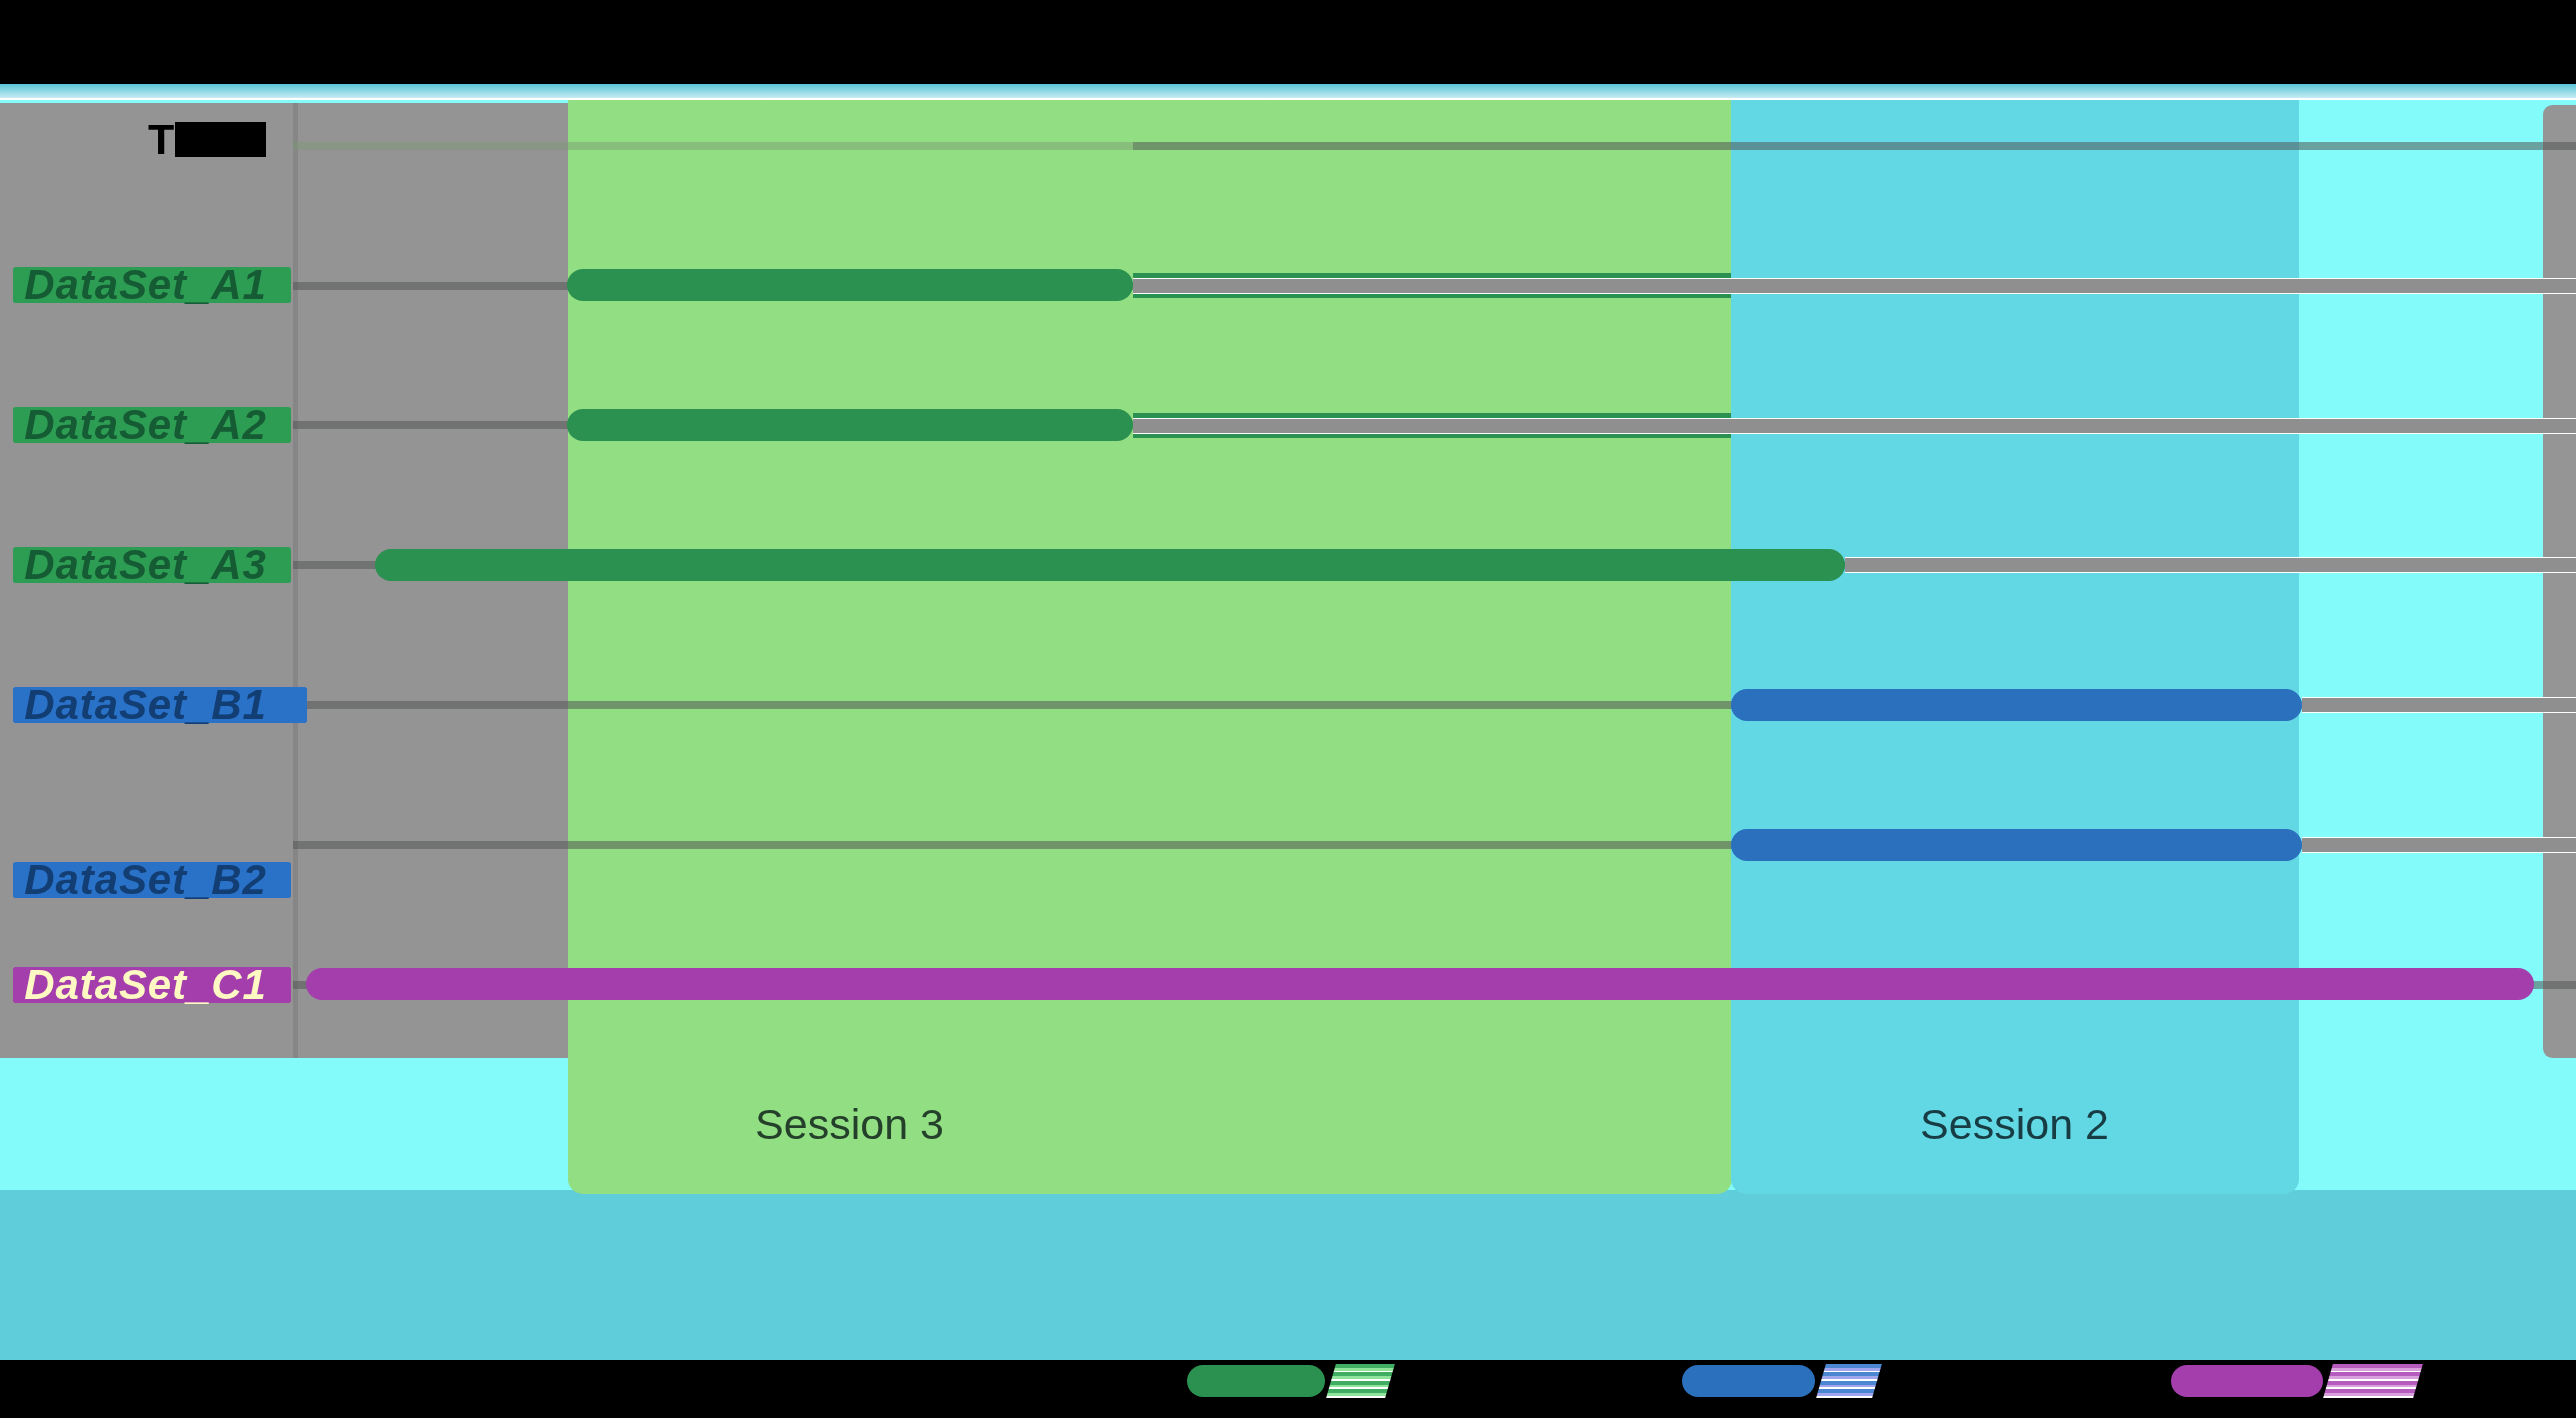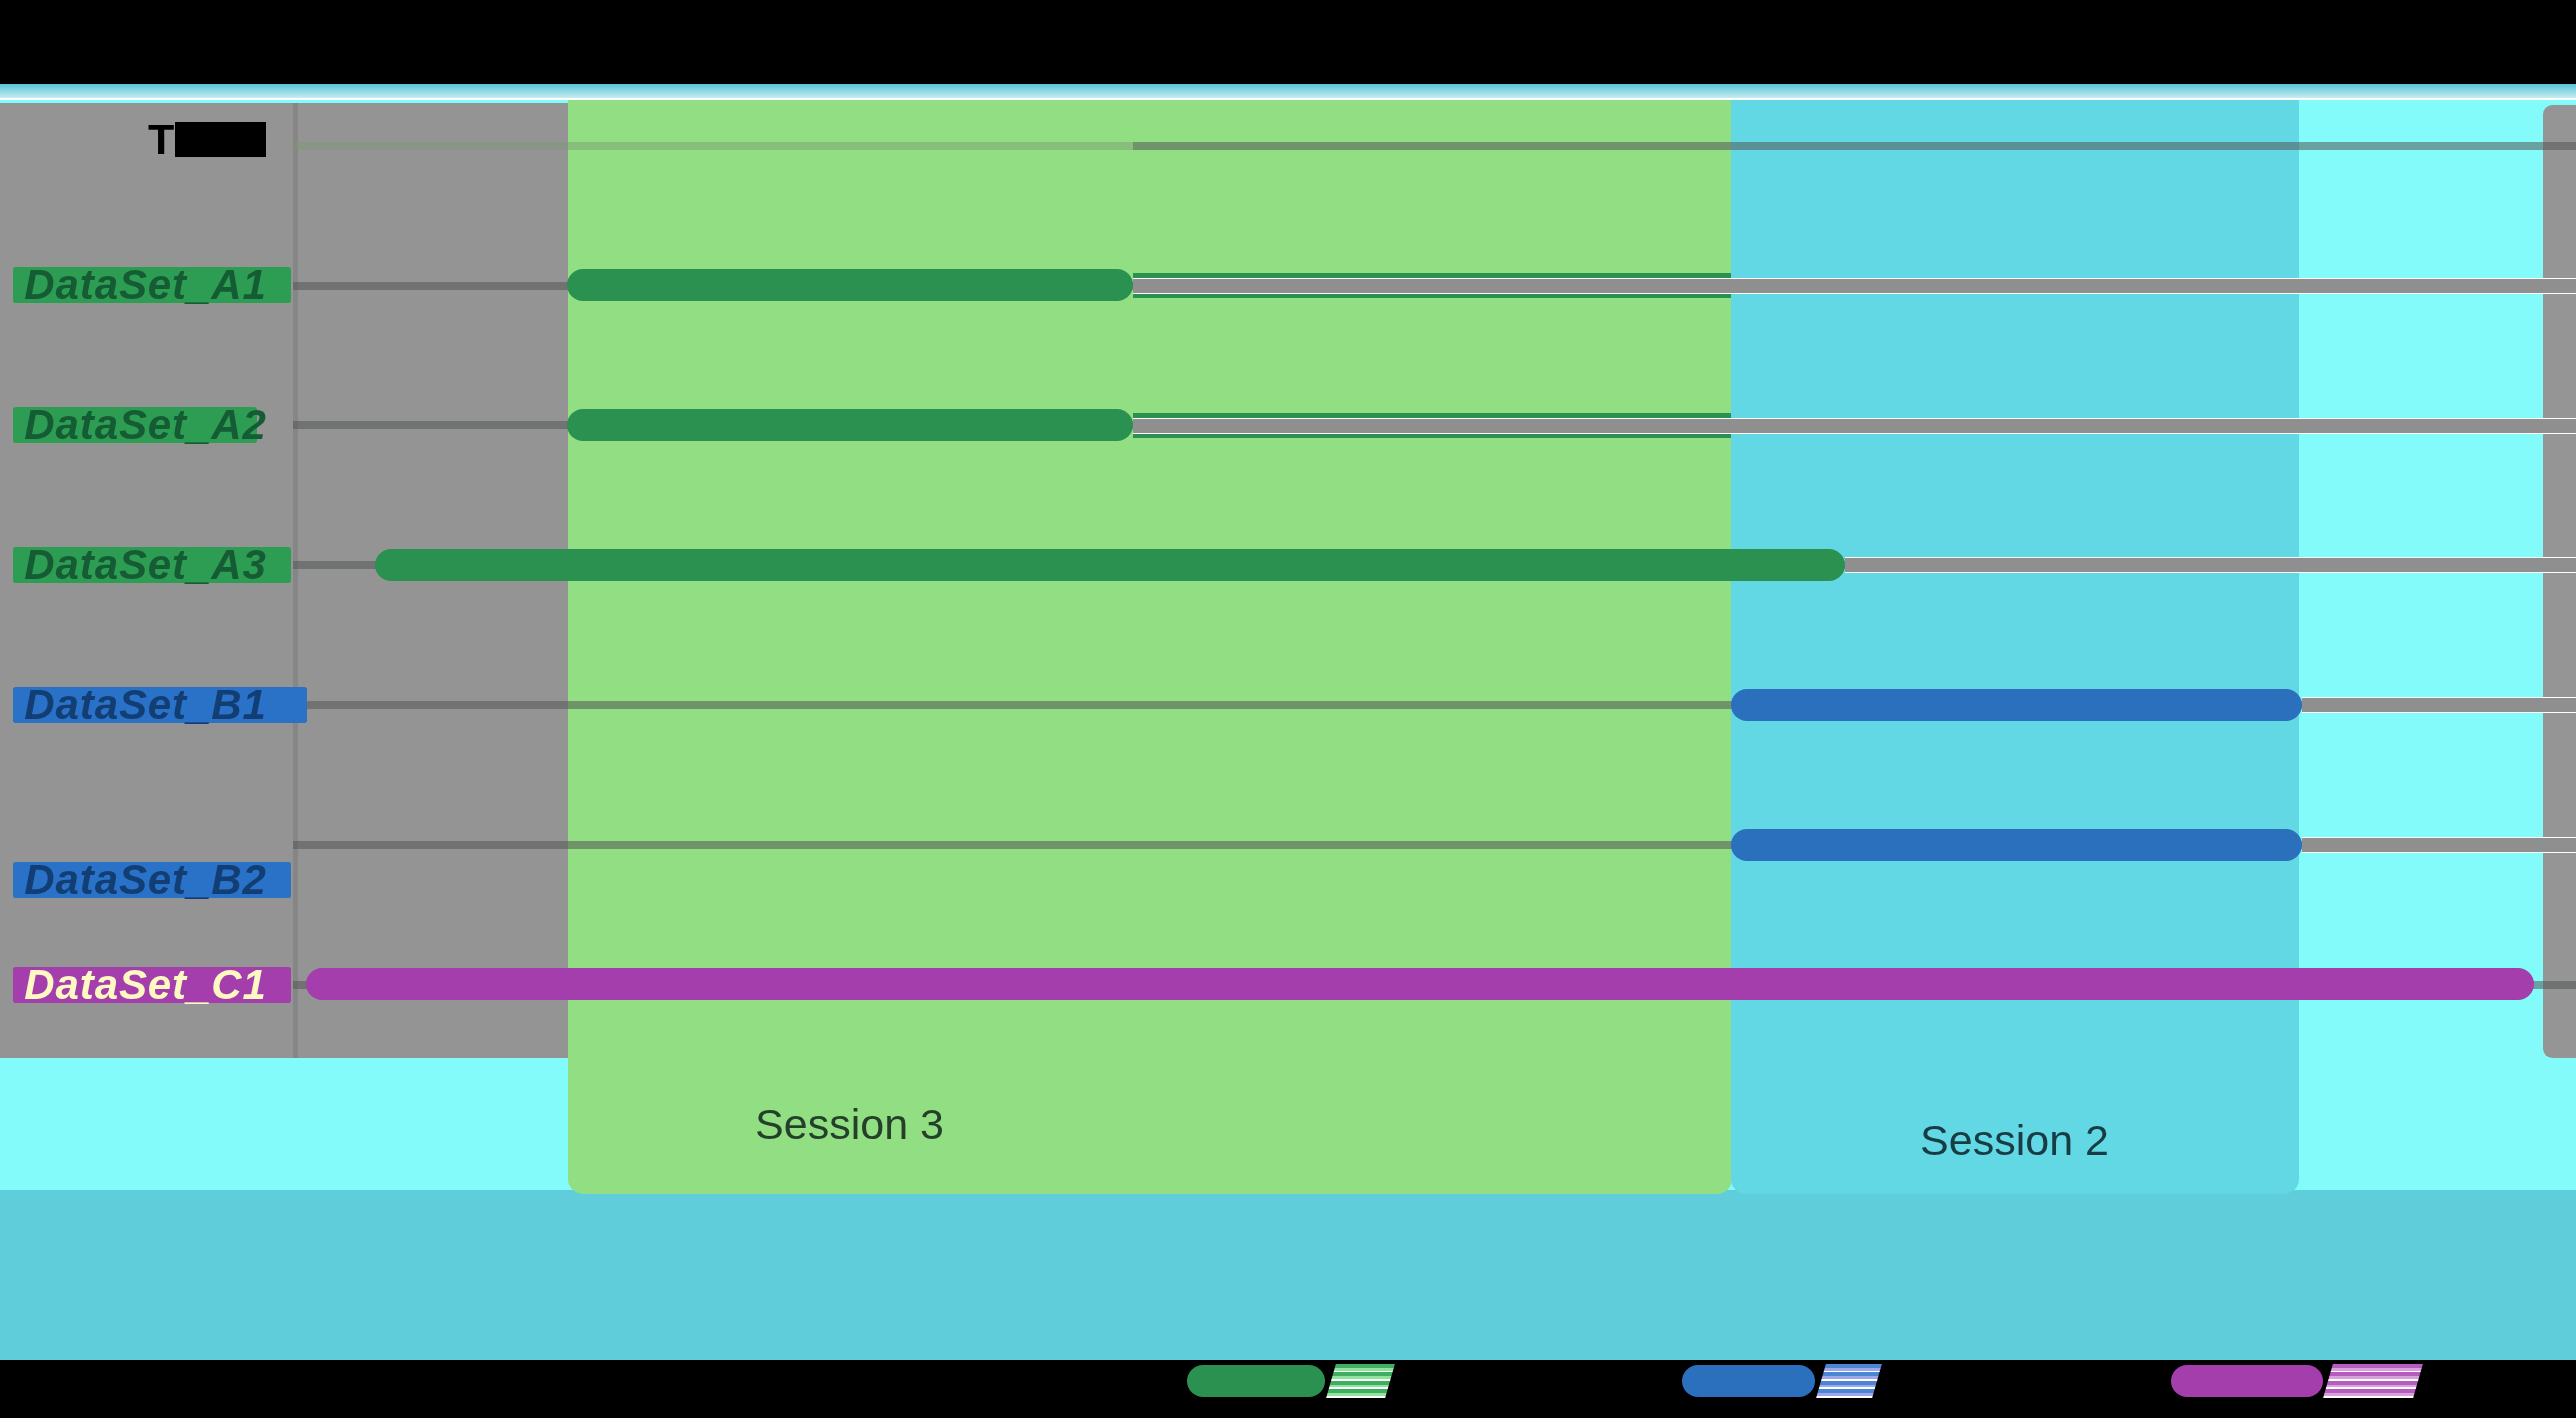--- a/index.html
+++ b/index.html
@@ -29,21 +29,21 @@
   <div class="abs" id="legend-band" style="left: 0px; top: 1360px; width: 2576px; height: 59px; background: rgb(0, 0, 0);"></div>
 
   <div class="abs" id="main-gray-panel" style="left: 0px; top: 103px; width: 2299px; height: 955px; background: rgb(148, 148, 148);"></div>
 
   <div class="abs" id="right-gray-panel" style="left: 2543px; top: 105px; width: 33px; height: 953px; border-radius: 9.4px 0px 0px 9.4px; background: rgb(149, 149, 149);"></div>
 
   <div id="bands-layer" class="abs" style="left:0;top:0;">
       <div class="abs" style="left: 568px; top: 87px; width: 1164px; height: 1107px; background: rgb(146, 222, 130); border-radius: 15px;"></div>
       <div class="session-label" style="left: 615px; top: 1100px; color: rgb(36, 64, 42);">Session 3</div>
       <div class="abs" style="left: 1731px; top: 87px; width: 568px; height: 1107px; background: rgb(99, 216, 229); border-radius: 15px;"></div>
-      <div class="session-label" style="left: 1780px; top: 1100px; color: rgb(23, 60, 67); margin-top: 16px;">Session 2</div>
+      <div class="session-label" style="left: 1780px; top: 1100px; color: rgb(23, 60, 67);">Session 2</div>
     </div>
 
   <div class="abs" id="axis-line" style="left: 293px; top: 103px; width: 4.7px; height: 955px; background: rgb(134, 134, 134);"></div>
 
   <div id="grid-layer" class="abs" style="left:0;top:0;">
       <div class="gridline" style="left: 293px; top: 142px; width: 840px; background: rgba(125, 150, 115, 0.45);"></div>
       <div class="gridline" style="left: 1133px; top: 142px; width: 1443px; background: rgba(82, 88, 86, 0.55);"></div>
       <div class="gridline" style="left: 293px; top: 282px; width: 2283px; background: rgba(82, 88, 86, 0.55);"></div>
       <div class="gridline" style="left: 293px; top: 421px; width: 2283px; background: rgba(82, 88, 86, 0.55);"></div>
       <div class="gridline" style="left: 293px; top: 561px; width: 2283px; background: rgba(82, 88, 86, 0.55);"></div>
@@ -63,21 +63,21 @@
       <div class="bar" style="left: 375px; top: 549px; width: 1470px; background: rgb(43, 145, 80);"></div>
       <div class="underline-core" style="left: 2302px; top: 697px; width: 274px; background: rgb(143, 143, 143);"></div>
       <div class="bar" style="left: 1731px; top: 689px; width: 571px; background: rgb(42, 112, 189);"></div>
       <div class="underline-core" style="left: 2302px; top: 837px; width: 274px; background: rgb(143, 143, 143);"></div>
       <div class="bar" style="left: 1731px; top: 829px; width: 571px; background: rgb(42, 112, 189);"></div>
       <div class="bar" style="left: 306px; top: 968px; width: 2228px; background: rgb(164, 62, 172);"></div>
     </div>
 
   <div id="labels-layer" class="abs" style="left:0;top:0;">
       <div class="chip" style="left: 13px; top: 267px; width: 278px; background: rgb(46, 157, 84); color: rgb(21, 91, 51);">DataSet_A1</div>
-      <div class="chip" style="left: 13px; top: 407px; width: 244px; background: rgb(46, 157, 84); color: rgb(21, 91, 51);">DataSet_A2</div>
+      <div class="chip" style="left: 13px; top: 407px; width: 278px; background: rgb(46, 157, 84); color: rgb(21, 91, 51);">DataSet_A2</div>
       <div class="chip" style="left: 13px; top: 547px; width: 278px; background: rgb(46, 157, 84); color: rgb(21, 91, 51);">DataSet_A3</div>
       <div class="chip" style="left: 13px; top: 687px; width: 294px; background: rgb(42, 113, 200); color: rgb(18, 62, 115);">DataSet_B1</div>
       <div class="chip" style="left: 13px; top: 827px; width: 278px; background: rgb(42, 113, 200); color: rgb(18, 62, 115); margin-top: 35px;">DataSet_B2</div>
       <div class="chip" style="left: 13px; top: 967px; width: 278px; background: rgb(164, 62, 172); color: #fef9c3;">DataSet_C1</div>
     </div>
 
   <div id="task-header">
     <span class="t">T</span>
     <span class="box"></span>
   </div>

